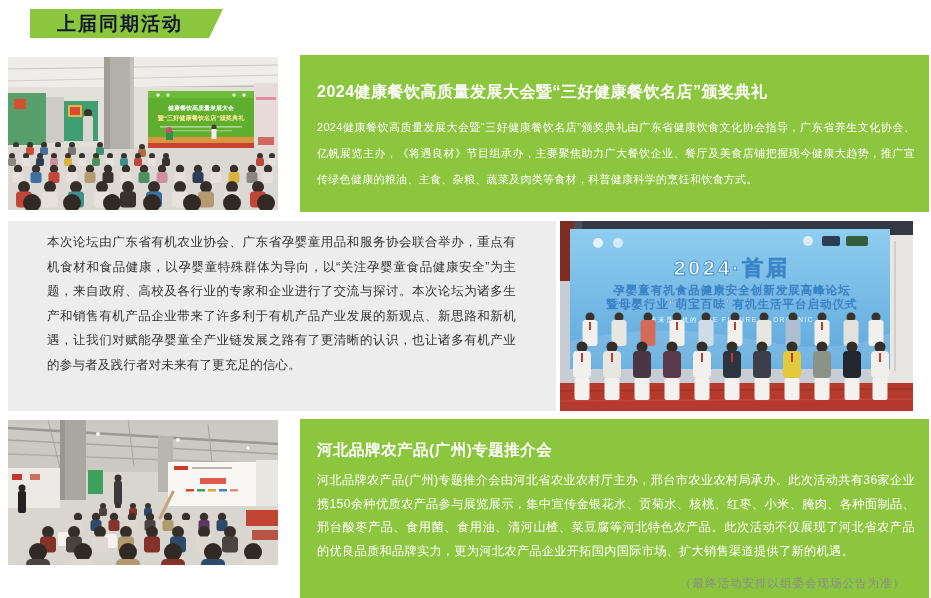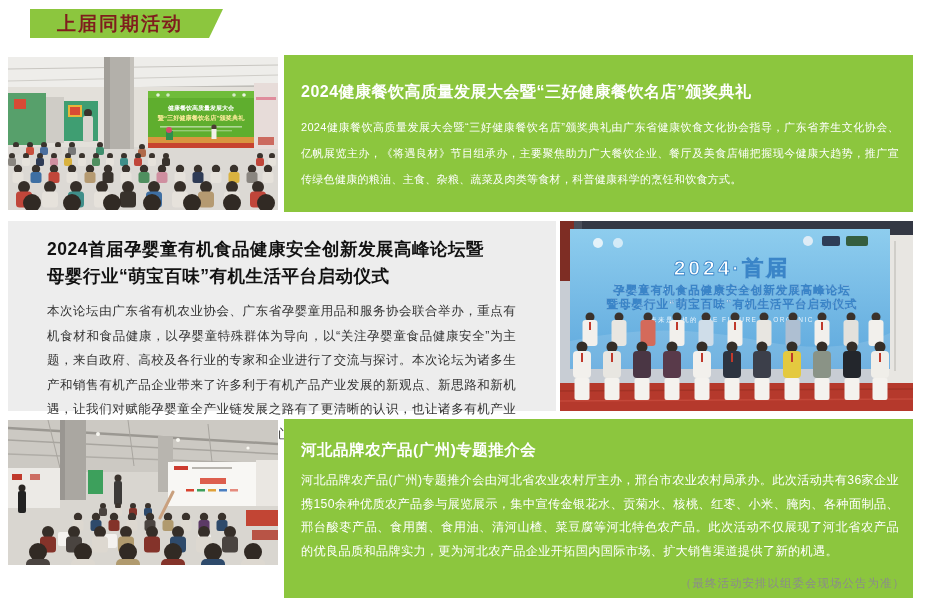--- a/index.html
+++ b/index.html
@@ -1,28 +1,28 @@
 <!DOCTYPE html>
 <html><head>
 <meta charset="utf-8">
 <style>
   html,body{margin:0;padding:0;background:#ffffff;}
   body{width:931px;height:598px;font-family:"Liberation Sans","DejaVu Sans",sans-serif;position:relative;overflow:hidden;}
   .page{position:absolute;inset:0;background:#fff;}
 
   .banner{position:absolute;left:30px;top:9px;width:193px;height:29px;background:#8cc63e;
           clip-path:polygon(0 0,193px 0,179px 100%,0 100%);}
-  .banner span{display:block;padding-left:27px;line-height:29px;color:#7f1d1d;font-weight:bold;
+  .banner span{display:block;padding-left:27px;line-height:29px;color:#0f172a;font-weight:bold;
                font-size:19px;letter-spacing:2px;}
 
   .photo{position:absolute;overflow:hidden;background:#ec4899;}
   .photo svg{display:block;width:100%;height:100%;}
 
   .panel{position:absolute;box-sizing:border-box;}
-  .green-panel{background:#8cc63e;color:#ffffff;}
+  .green-panel{background:#8cc63e;color:#ffffff;margin-left:16px;}
   .gray-panel{background:#ededed;color:#333333;}
 
   .green-panel h2{margin:0;padding:27px 16px 0 17px;font-size:16px;font-weight:bold;letter-spacing:.5px;}
   .green-panel p{margin:11px 0 0;padding:0 14px 0 17px;font-size:11px;line-height:26px;
                  text-align:justify;letter-spacing:.3px;}
 
   #s3-panel h2{padding-top:21px;font-size:15.5px;}
   #s3-panel p{margin-top:8px;line-height:23.5px;font-size:12.2px;}
 
   .gray-panel h2{margin:0;padding:15px 38px 0 39px;font-size:17.5px;line-height:27px;
@@ -165,22 +165,20 @@
       </g>
     </svg>
   </div>
 
   <div class="panel green-panel" id="s1-panel">
     <h2>2024健康餐饮高质量发展大会暨“三好健康餐饮名店”颁奖典礼</h2>
     <p>2024健康餐饮高质量发展大会暨“三好健康餐饮名店”颁奖典礼由广东省健康饮食文化协会指导，广东省养生文化协会、亿帆展览主办，《将遇良材》节目组承办，主要聚焦助力广大餐饮企业、餐厅及美食店铺把握现今健康大趋势，推广宣传绿色健康的粮油、主食、杂粮、蔬菜及肉类等食材，科普健康科学的烹饪和饮食方式。</p>
   </div>
 
   <div class="panel gray-panel" id="s2-panel">
-    <h2><span>2024首届孕婴童有机食品健康安全创新发展高峰论坛暨</span><br>
-        <span>母婴行业“萌宝百味”有机生活平台启动仪式</span></h2>
     <p>本次论坛由广东省有机农业协会、广东省孕婴童用品和服务协会联合举办，重点有机食材和食品健康，以孕婴童特殊群体为导向，以“关注孕婴童食品健康安全”为主题，来自政府、高校及各行业的专家和企业进行了交流与探讨。本次论坛为诸多生产和销售有机产品企业带来了许多利于有机产品产业发展的新观点、新思路和新机遇，让我们对赋能孕婴童全产业链发展之路有了更清晰的认识，也让诸多有机产业的参与者及践行者对未来有了更充足的信心。</p>
   </div>
 
   <div class="photo" id="s2-photo">
     <svg viewBox="0 0 353 190" preserveAspectRatio="none">
       <defs>
         <linearGradient id="bggrad" x1="0" y1="0" x2="0" y2="1">
           <stop offset="0" stop-color="#8ecdee"></stop>
             <stop offset="1" stop-color="#5ea8dd"></stop>
         </linearGradient>

